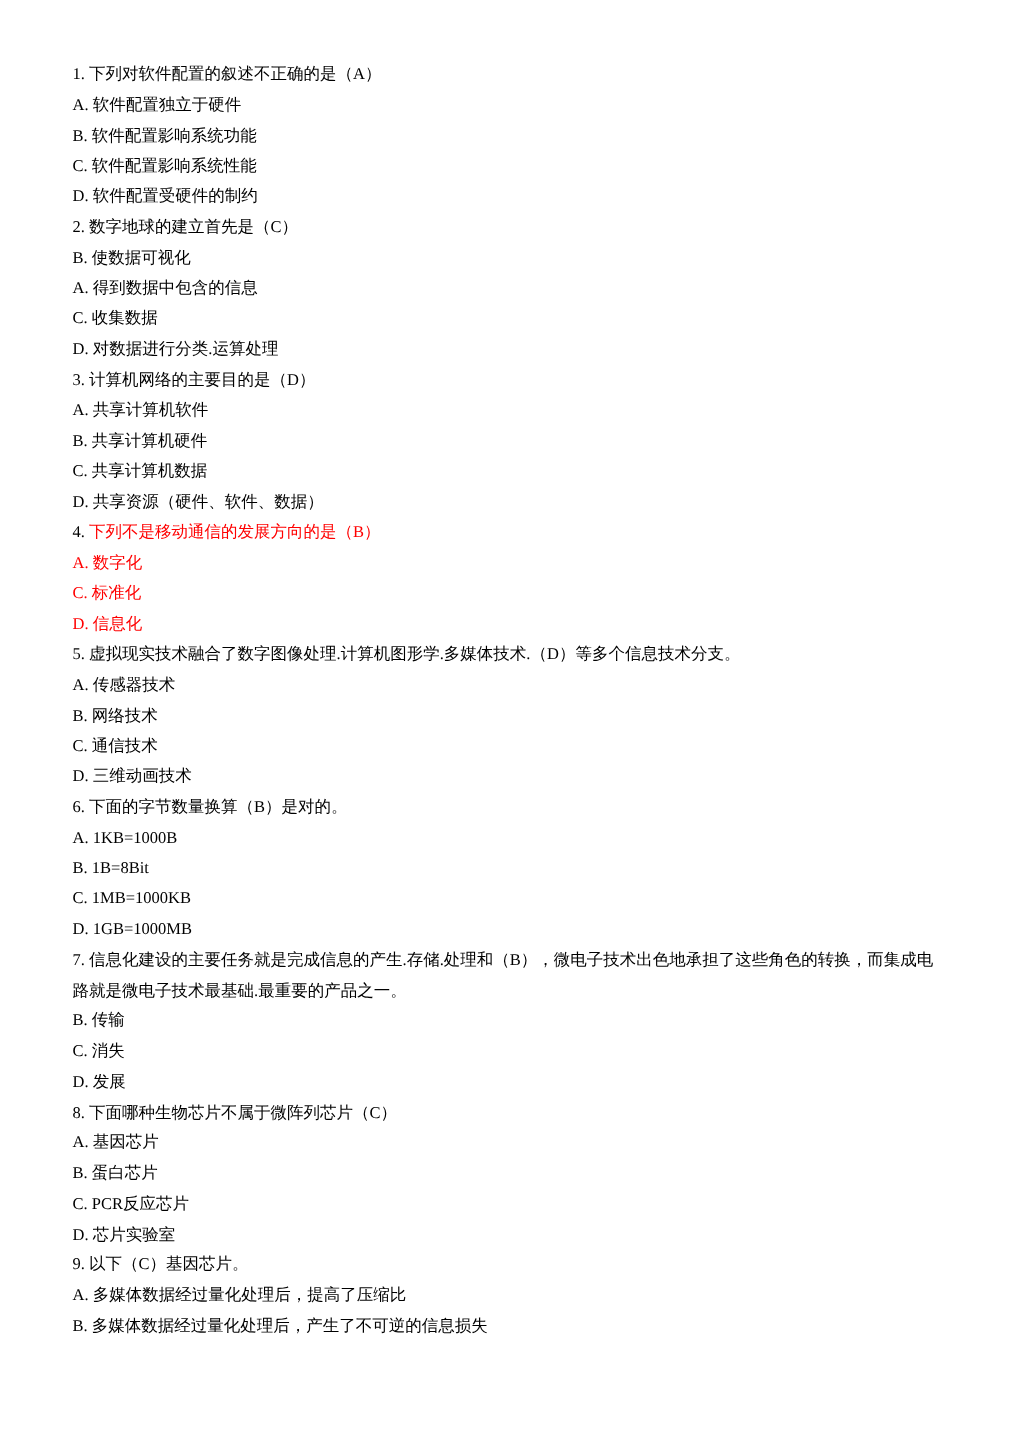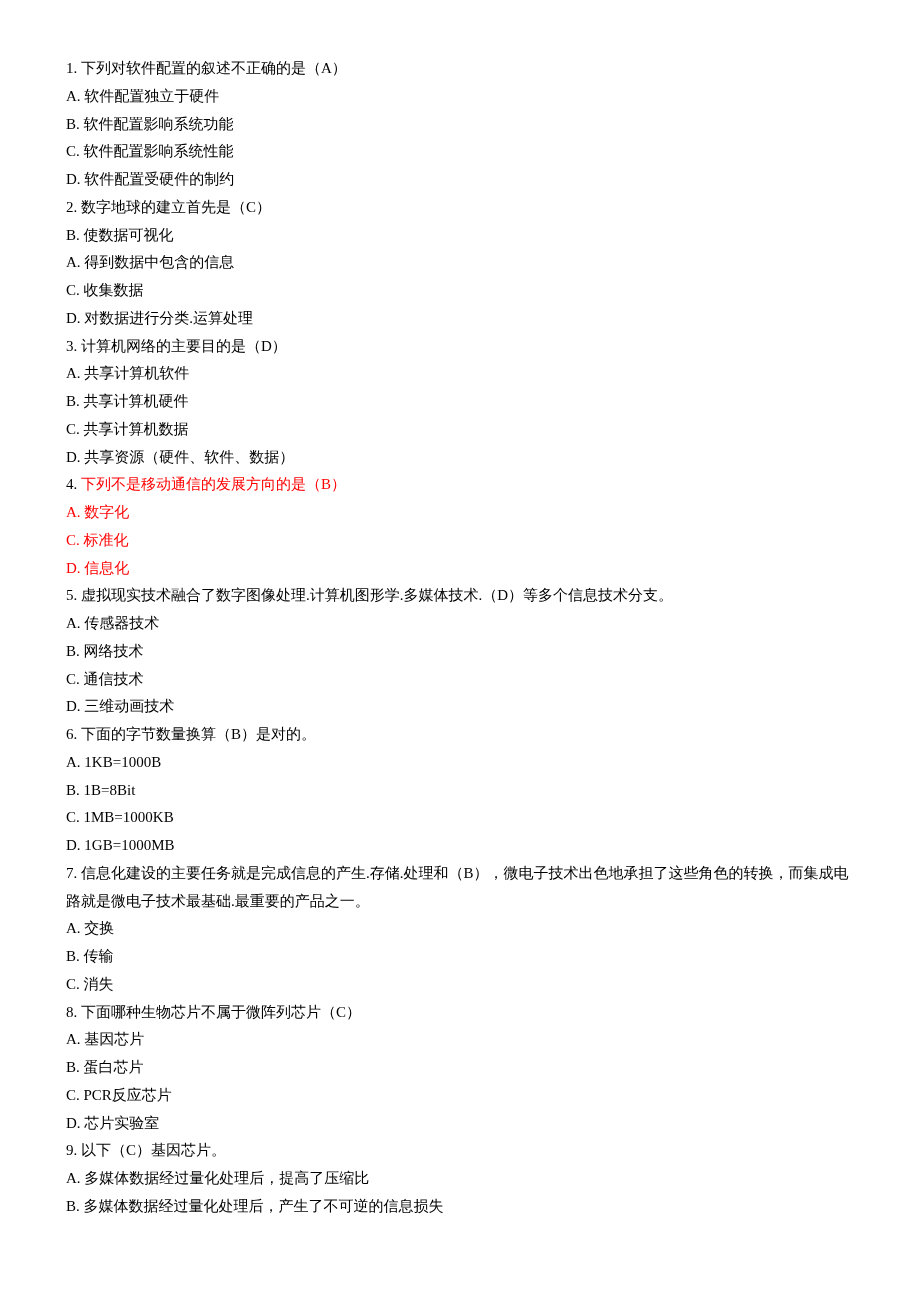--- a/index.html
+++ b/index.html
@@ -50,23 +50,23 @@
     <div class="line"><span>A</span><span>.&nbsp;</span><span>传感器技术</span></div>
     <div class="line"><span>B</span><span>.&nbsp;</span><span>网络技术</span></div>
     <div class="line"><span>C</span><span>.&nbsp;</span><span>通信技术</span></div>
     <div class="line"><span>D</span><span>.&nbsp;</span><span>三维动画技术</span></div>
     <div class="line"><span>6</span><span>.&nbsp;</span><span>下面的字节数量换算（B）是对的。</span></div>
     <div class="line"><span>A</span><span>.&nbsp;</span><span>1KB=1000B</span></div>
     <div class="line"><span>B</span><span>.&nbsp;</span><span>1B=8Bit</span></div>
     <div class="line"><span>C</span><span>.&nbsp;</span><span>1MB=1000KB</span></div>
     <div class="line"><span>D</span><span>.&nbsp;</span><span>1GB=1000MB</span></div>
     <div class="line"><span>7</span><span>.&nbsp;</span><span>信息化建设的主要任务就是完成信息的产生.存储.处理和（B），微电子技术出色地承担了这些角色的转换，而集成电路就是微电子技术最基础.最重要的产品之一。</span></div>
-    <div class="line"><span>A</span><span>.&nbsp;</span><span>交换</span></div>
     <div class="line"><span>B</span><span>.&nbsp;</span><span>传输</span></div>
     <div class="line"><span>C</span><span>.&nbsp;</span><span>消失</span></div>
+    <div class="line"><span>D</span><span>.&nbsp;</span><span>发展</span></div>
     <div class="line"><span>8</span><span>.&nbsp;</span><span>下面哪种生物芯片不属于微阵列芯片（C）</span></div>
     <div class="line"><span>A</span><span>.&nbsp;</span><span>基因芯片</span></div>
     <div class="line"><span>B</span><span>.&nbsp;</span><span>蛋白芯片</span></div>
     <div class="line"><span>C</span><span>.&nbsp;</span><span>PCR反应芯片</span></div>
     <div class="line"><span>D</span><span>.&nbsp;</span><span>芯片实验室</span></div>
     <div class="line"><span>9</span><span>.&nbsp;</span><span>以下（C）基因芯片。</span></div>
     <div class="line"><span>A</span><span>.&nbsp;</span><span>多媒体数据经过量化处理后，提高了压缩比</span></div>
     <div class="line"><span>B</span><span>.&nbsp;</span><span>多媒体数据经过量化处理后，产生了不可逆的信息损失</span></div>
   </div>
 

